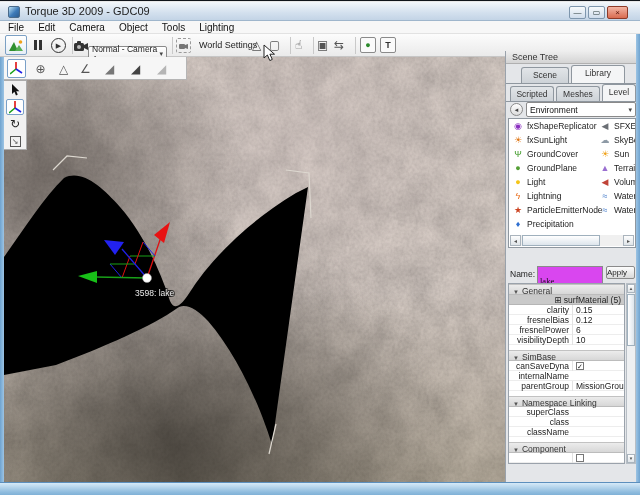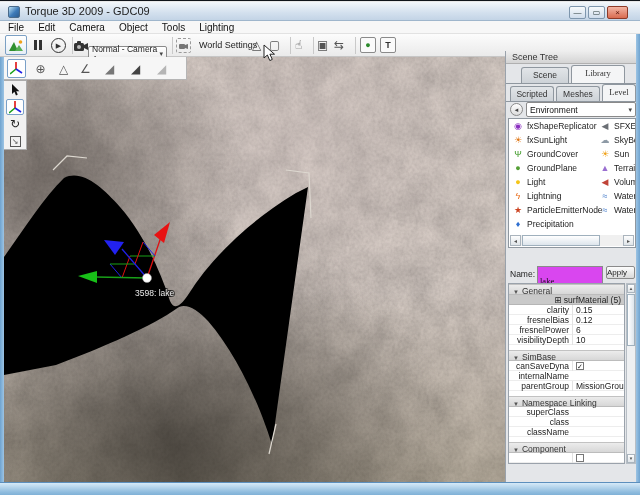--- a/index.html
+++ b/index.html
@@ -63,21 +63,21 @@
   .border-bottom{position:absolute;left:0;top:481px;width:640px;height:14px;
     background:linear-gradient(#d6eaf8,#8fbcde 70%,#7aadd4);border-top:1px solid #5c8fbd;z-index:6;}
   
   .rightpanel{position:absolute;left:505px;top:50px;width:131px;height:431px;background:#e4e6e9;
     border-left:1px solid #9aa2ab;z-index:4;font-size:8.5px;color:#222;}
   .panel-header{position:absolute;left:0;width:131px;height:13px;
     background:linear-gradient(#eeeeee,#d4d4d4);border-bottom:1px solid #b0b0b0;
     font-size:9px;color:#333;padding:1px 0 0 6px;}
   .tab{position:absolute;border:1px solid #8f979f;border-bottom:none;border-radius:3px 3px 0 0;
     background:linear-gradient(#e2e5e8,#cdd2d7);text-align:center;font-size:8.5px;color:#333;padding-top:2px;}
-  .tab.active{background:#f4f5f6;z-index:2;font-family:Liberation Serif, serif;}
+  .tab.active{background:#f4f5f6;z-index:2;}
   .tabline{position:absolute;left:0;width:131px;height:1px;background:#8f979f;}
   .backbtn{position:absolute;width:13px;height:13px;border:1px solid #8a8a8a;border-radius:50%;
     background:linear-gradient(#fff,#dcdcdc);font-size:6px;color:#444;text-align:center;line-height:12px;}
   .combo{position:absolute;height:15px;border:1px solid #8a8a8a;background:#fff;border-radius:2px;
     display:flex;align-items:center;padding:0 3px;font-size:8.5px;color:#111;}
   .combo .arrow{margin-left:auto;font-size:7px;color:#444;}
   .listbox{position:absolute;left:2px;top:67px;width:128px;height:130px;background:#fff;
     border:1px solid #8f979f;overflow:hidden;}
   .lib-row{position:relative;height:14px;}
   .lib-cell{position:absolute;top:0;height:14px;display:flex;align-items:center;white-space:nowrap;}

